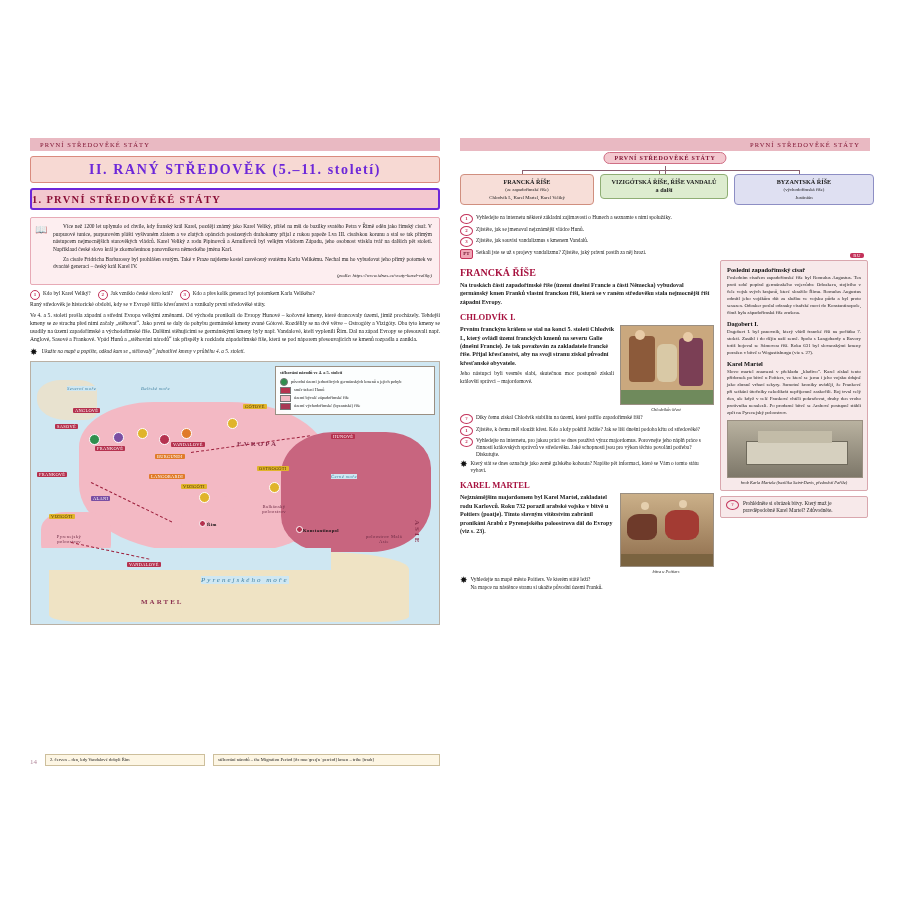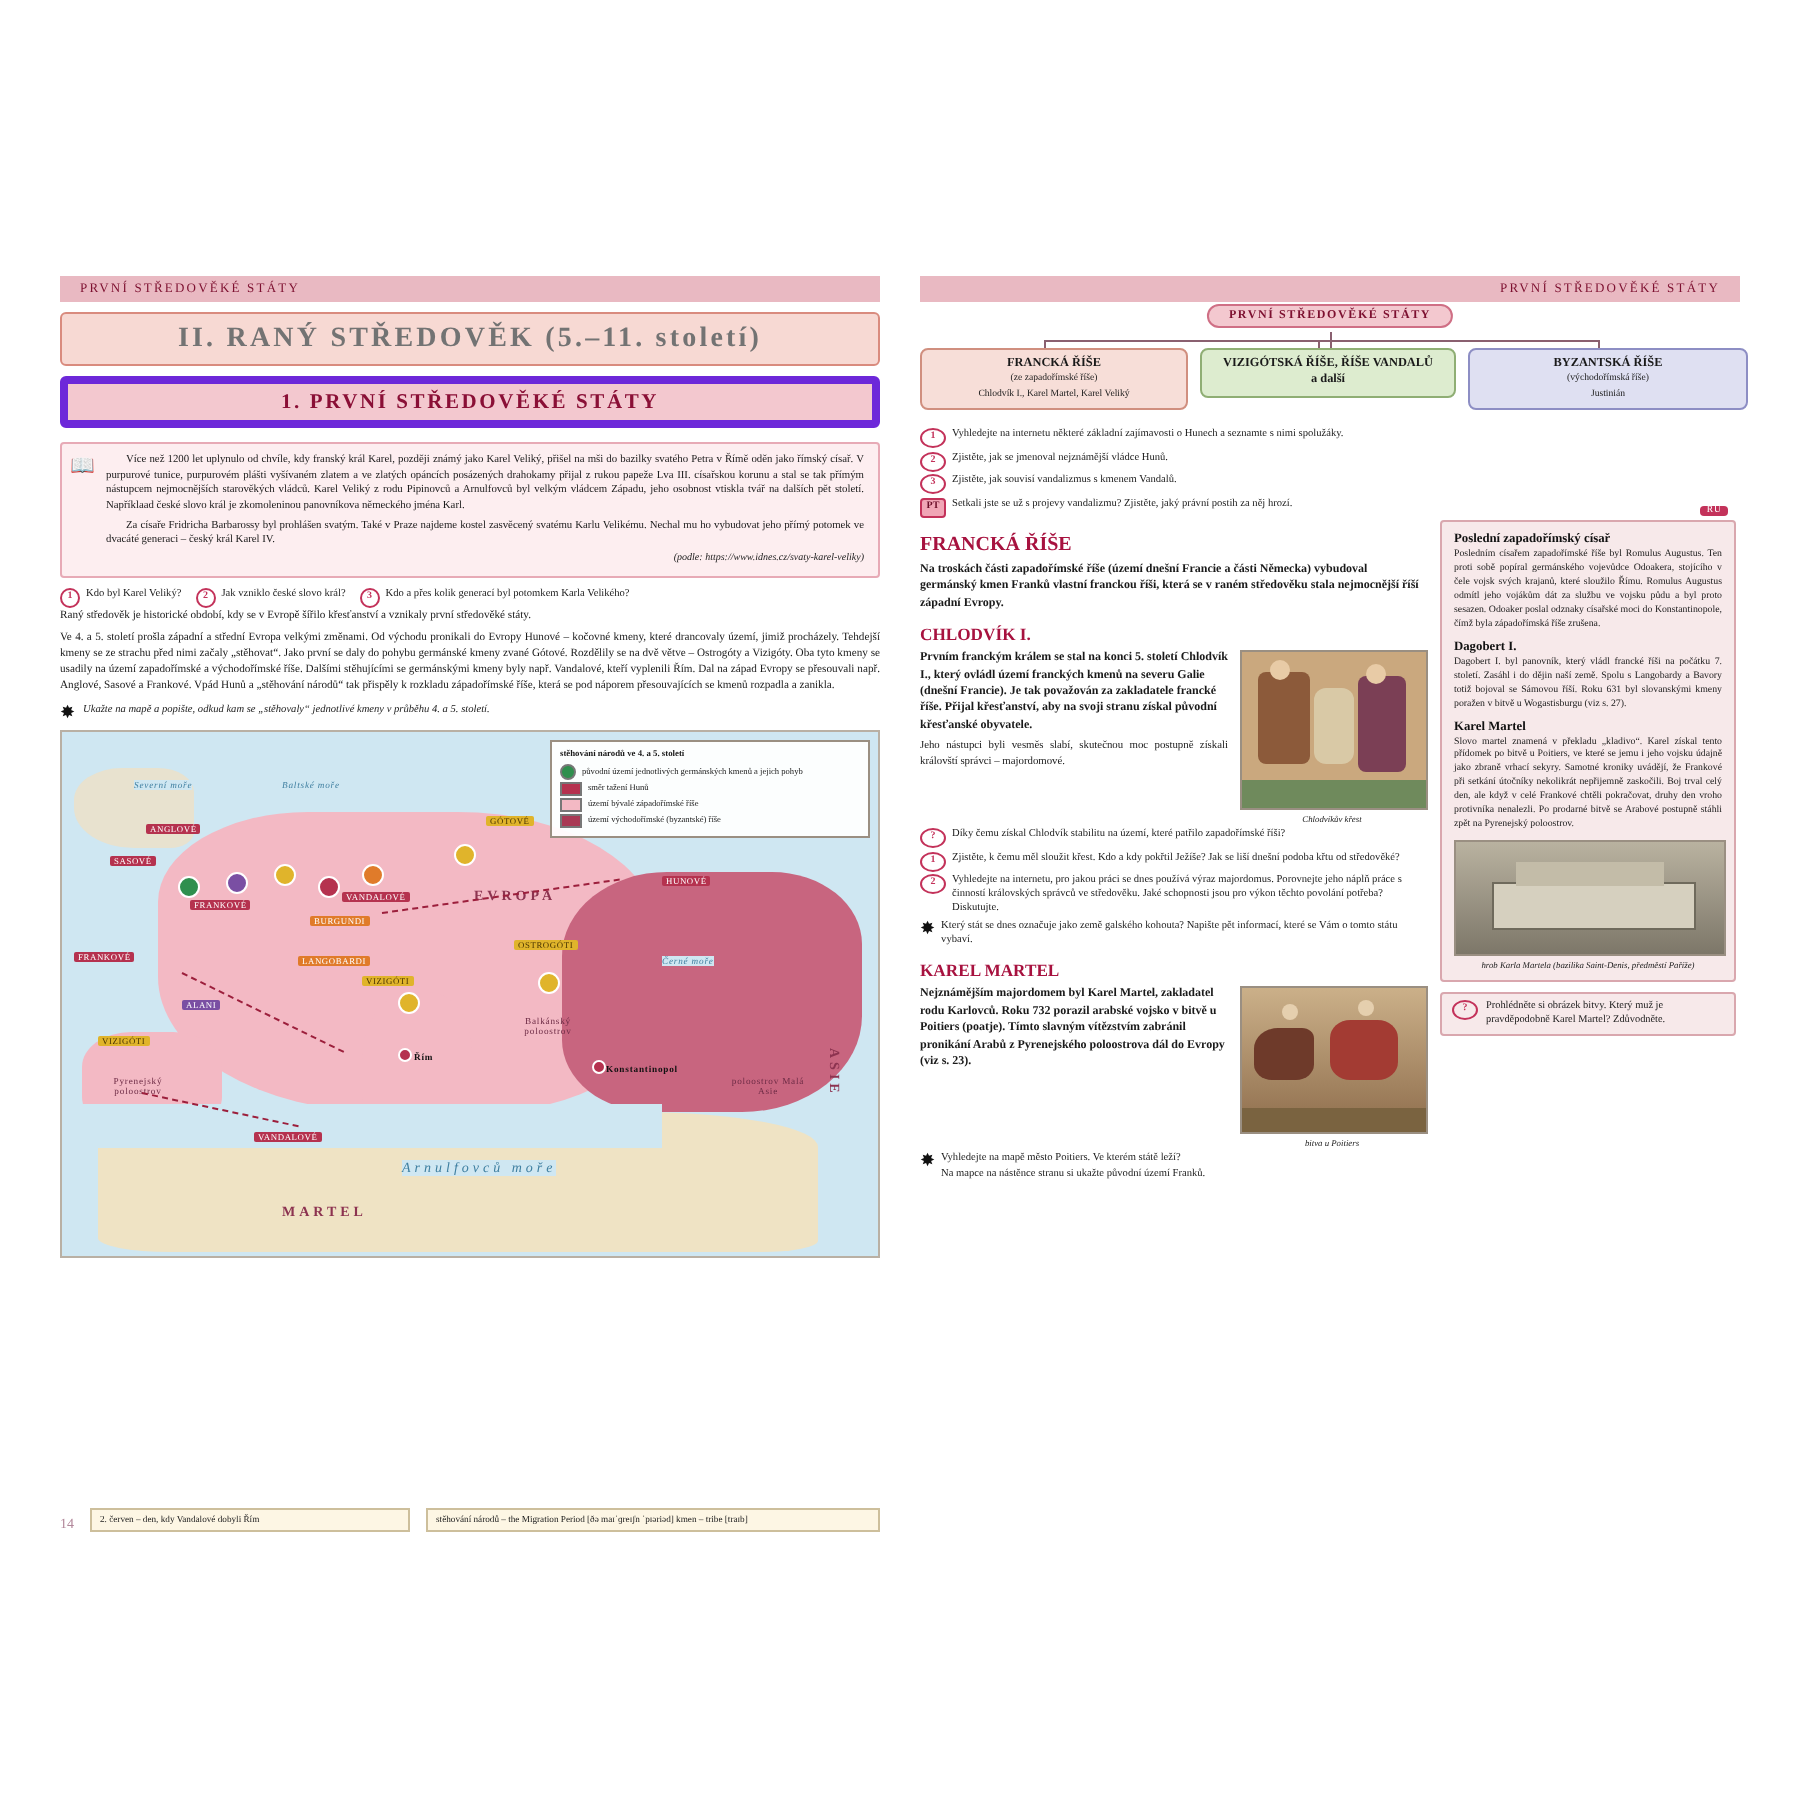--- a/index.html
+++ b/index.html
@@ -11,23 +11,23 @@
   .page.right{width:432px;height:640px;padding:0 12px 0 10px;}
 
   .runhead{position:absolute;top:8px;height:13px;background:#e9b9c2;color:#7d1030;font-size:6.5px;
     letter-spacing:1.1px;font-family:"Liberation Serif",serif;display:flex;align-items:center;}
   .runhead.l{left:12px;right:10px;padding-left:10px;}
   .runhead.r{left:10px;right:12px;padding-right:10px;justify-content:flex-end;}
 
   
   .titlebar{margin-top:26px;background:#f7d9d3;border:1px solid #d98b7e;border-radius:3px;
     text-align:center;padding:5px 0 4px;}
-  .titlebar .t1{font-size:14px;font-weight:bold;letter-spacing:1.6px;color:#737373;font-family:"Liberation Serif",serif;}
-  .subtitlebar{margin-top:5px;background:#f3c8cf;border:4px solid #6d28d9;border-radius:3px;
-    text-align:center;padding:4px 0 3px;}
+  .titlebar .t1{font-size:14px;font-weight:bold;letter-spacing:1.6px;color:#6d28d9;font-family:"Liberation Serif",serif;}
+  .subtitlebar{margin-top:5px;background:#f3c8cf;border:2px solid #6d28d9;border-radius:3px;
+    text-align:left;padding:4px 0 3px;}
   .subtitlebar .t2{font-size:10.5px;font-weight:bold;letter-spacing:1.3px;color:#8a0f36;}
 
   .motiv{margin-top:7px;position:relative;background:#fdeef0;border:1px solid #e7aab6;border-radius:2px;
     padding:5px 7px 6px 22px;}
   .motiv p{margin:0 0 2px;font-size:5.4px;line-height:1.42;text-align:justify;text-indent:10px;}
   .motiv p.last{text-indent:10px;}
   .motiv .src{text-align:right;font-style:italic;font-size:5px;margin-top:1px;}
   .bookicon{position:absolute;left:4px;top:6px;width:12px;height:12px;color:#2f6fb3;font-size:10px;line-height:12px;}
 
   .qrow{display:flex;gap:7px;margin-top:5px;align-items:flex-start;}
@@ -163,21 +163,21 @@
       <div class="land" style="left:48px;top:40px;width:250px;height:150px;border-radius:30% 40% 35% 45%;"></div>
       <div class="land" style="left:250px;top:70px;width:150px;height:120px;border-radius:35% 30% 40% 30%;background:#c8657f;"></div>
       <div class="land" style="left:18px;top:190px;width:360px;height:70px;border-radius:20% 25% 8% 10%;background:#efe3c4;"></div>
       <div class="land" style="left:10px;top:150px;width:70px;height:50px;border-radius:35%;"></div>
       <div class="land" style="left:150px;top:130px;width:55px;height:75px;border-radius:45% 40% 25% 30%;"></div>
       <div class="sea" style="left:0;top:186px;width:300px;height:22px;background:#cfe7f2;"></div>
 
       <div class="maplabel sea" style="left:36px;top:24px;">Severní moře</div>
       <div class="maplabel sea" style="left:110px;top:24px;">Baltské moře</div>
       <div class="maplabel sea" style="left:300px;top:112px;">Černé moře</div>
-      <div class="maplabel sea" style="left:170px;top:214px;font-size:7px;letter-spacing:2px;">Arnulfovců moře</div>
+      <div class="maplabel sea" style="left:170px;top:214px;font-size:7px;letter-spacing:2px;">Pyrenejského moře</div>
       <div class="maplabel big" style="left:206px;top:78px;">EVROPA</div>
       <div class="maplabel big" style="left:110px;top:236px;">MARTEL</div>
       <div class="maplabel big" style="left:382px;top:158px;writing-mode:vertical-rl;">ASIE</div>
       <div class="maplabel" style="left:18px;top:172px;width:40px;text-align:center;line-height:1.1;">Pyrenejský poloostrov</div>
       <div class="maplabel" style="left:222px;top:142px;width:42px;text-align:center;line-height:1.1;">Balkánský poloostrov</div>
       <div class="maplabel" style="left:330px;top:172px;width:46px;text-align:center;line-height:1.1;">poloostrov Malá Asie</div>
       <div class="maplabel" style="left:176px;top:160px;color:#111;font-weight:bold;">Řím</div>
       <div class="maplabel" style="left:272px;top:166px;color:#111;font-weight:bold;">Konstantinopol</div>
       <div class="dot" style="left:168px;top:158px;background:#b5324f;width:5px;height:5px;"></div>
       <div class="dot" style="left:265px;top:164px;background:#b5324f;width:5px;height:5px;"></div>

